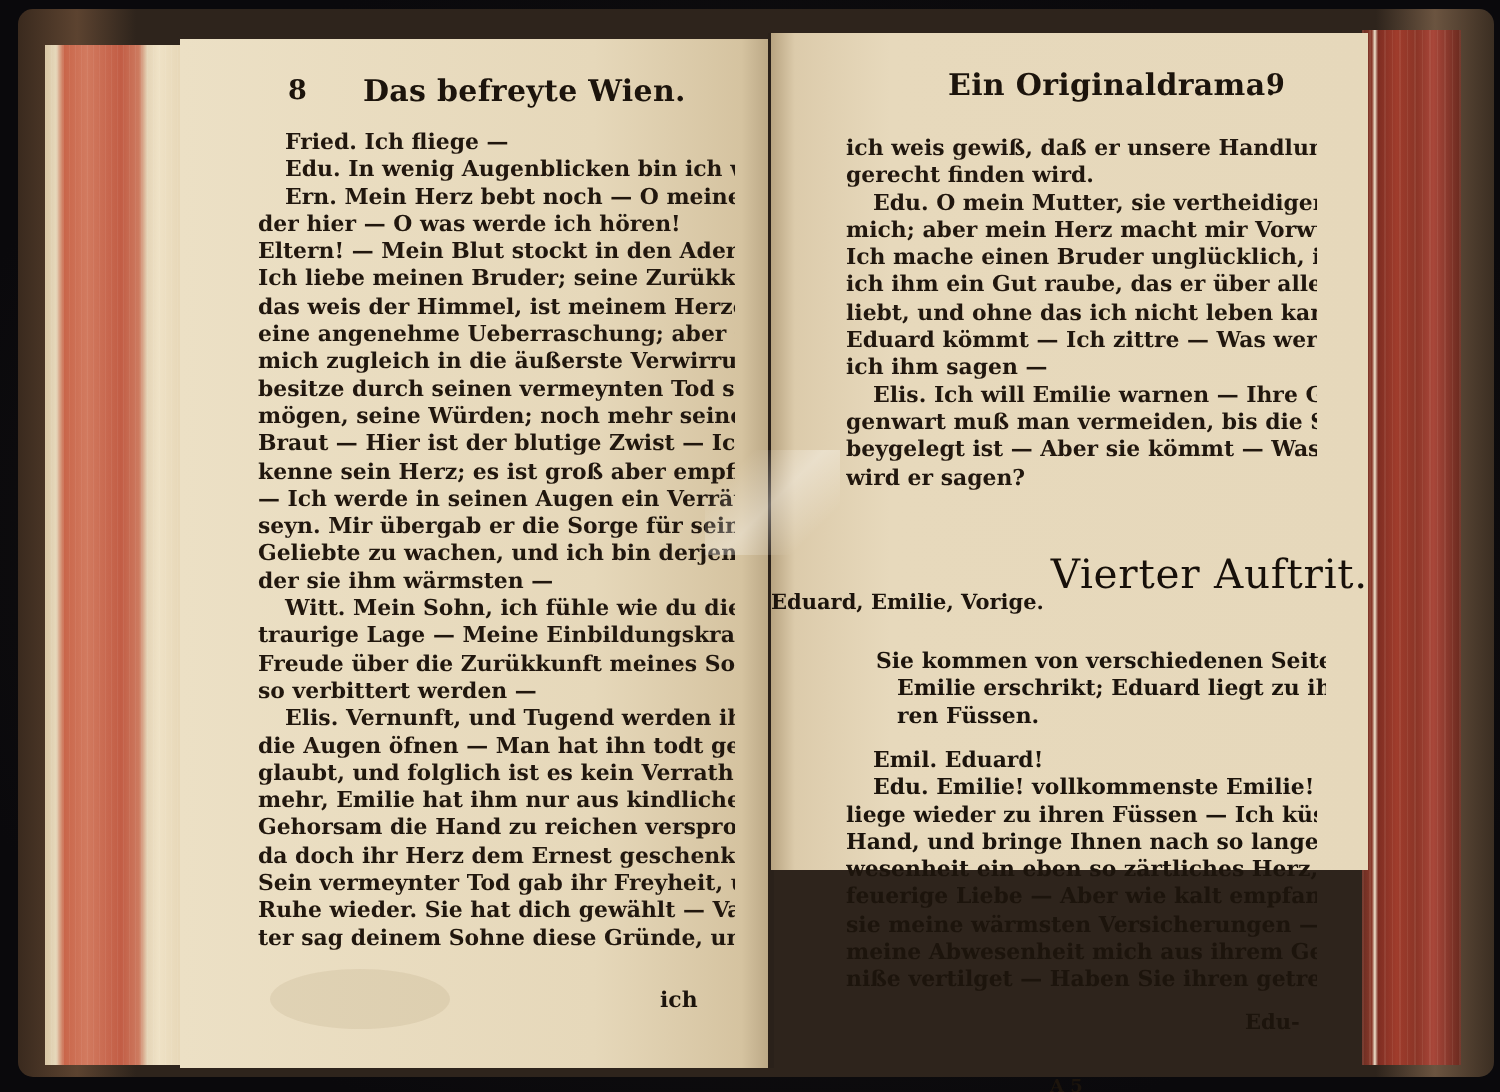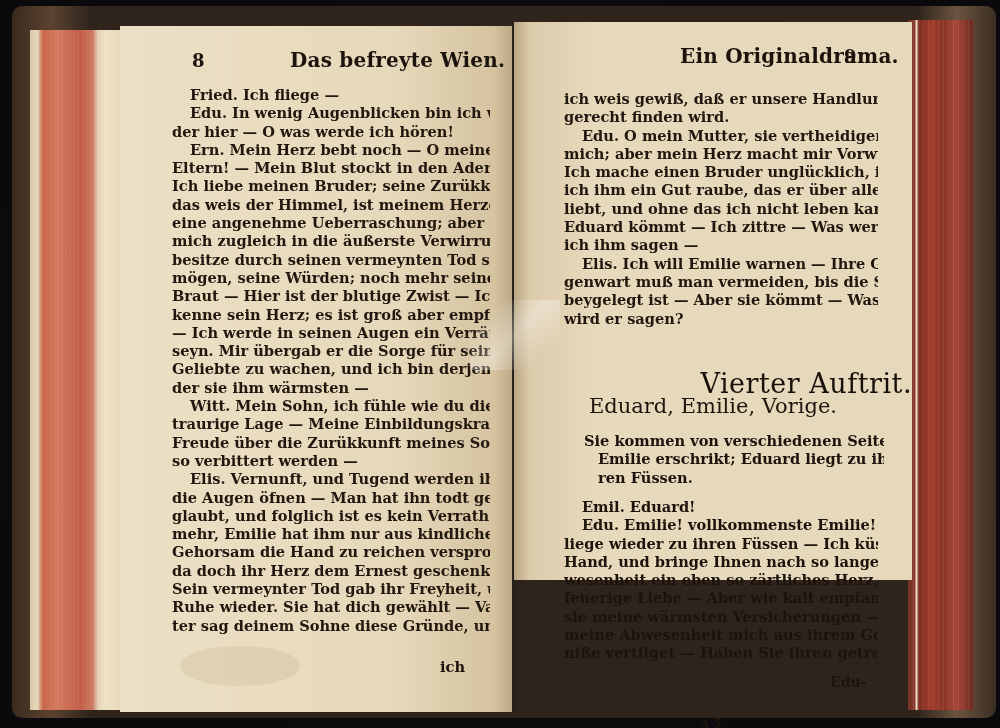--- a/index.html
+++ b/index.html
@@ -27,35 +27,35 @@
   
   .page { position: absolute; top: 26px; height: 686px;
     background: linear-gradient(180deg, #e9dcbf 0%, #e4d5b6 40%, #ddcdac 100%);
     color: #1c140c; }
   .page-left { left: 120px; width: 394px;
     background: linear-gradient(90deg, #ece0c5 0%, #e6d8ba 70%, #d5c3a0 95%, #b9a684 100%); }
   .page-right { left: 514px; width: 398px; top: 22px; height: 558px;
     background: linear-gradient(90deg, #b8a481 0%, #dccbab 4%, #e7d9bc 20%, #e6d8bb 100%); }
   .gutter { position: absolute; left: 512px; top: 22px; width: 4px; height: 690px; background: #2a211a; }
 
-  .running-head { position: absolute; top: 22px; font-size: 20px; font-weight: bold; letter-spacing: 0.2px; white-space: nowrap; margin-left: 48px; }
+  .running-head { position: absolute; top: 22px; font-size: 20px; font-weight: bold; letter-spacing: 0.2px; white-space: nowrap; }
   .page-left .pageno { position: absolute; left: 72px; top: 24px; font-size: 18px; font-weight: bold; }
   .page-left .running-head { left: 122px; }
   .page-right .running-head { left: 118px; }
   .page-right .pageno { position: absolute; left: 330px; top: 24px; font-size: 18px; font-weight: bold; }
 
   .text { position: absolute; font-size: 14.6px; line-height: 18.3px; font-weight: bold; color: #21170e; }
   .page-left .text { left: 52px; top: 60px; width: 318px; }
   .page-right .text { left: 50px; top: 68px; width: 314px; }
   .line { display: block; white-space: nowrap; text-align: justify; text-align-last: justify; overflow: hidden; }
   .line.last { text-align-last: left; }
   .line.indent { padding-left: 18px; }
 
   .scene-title { position: absolute; left: 0; width: 398px; text-align: right; top: 346px; font-size: 27px; font-weight: normal; letter-spacing: 0.5px; color: #17100a; }
-  .scene-cast { position: absolute; left: 0; width: 398px; text-align: center; top: 372px; font-size: 21px; font-weight: normal; color: #1d140c; }
+  .scene-cast { position: absolute; left: 0; width: 398px; top: 372px; font-size: 14px; font-weight: bold; color: #1d140c; }
   .stage { position: absolute; left: 70px; top: 410px; width: 300px; font-size: 14.6px; line-height: 18.3px; font-weight: bold; }
   .stage .line.hang { padding-left: 14px; }
   .text2 { position: absolute; left: 50px; top: 476px; width: 314px; font-size: 14.6px; line-height: 18.3px; font-weight: bold; }
 
   .footer-sig { position: absolute; left: 186px; top: 652px; font-size: 12px; font-weight: bold; margin-top: 43px; }
   .footer-catch { position: absolute; left: 316px; top: 652px; font-size: 14px; font-weight: bold; }
   .catch-left { position: absolute; left: 320px; top: 632px; font-size: 14.6px; font-weight: bold; }
 
   .stain { position: absolute; border-radius: 50%; background: rgba(150,120,80,0.12); }
   .glare { position: absolute; left: 470px; top: 300px; width: 90px; height: 70px;
@@ -68,22 +68,22 @@
   <div class="cover"></div>
   <div class="edge-left"></div>
   <div class="edge-right"></div>
 
   <div class="page page-left">
     <div class="pageno">8</div>
     <div class="running-head">Das befreyte Wien.</div>
     <div class="text" id="left-text">
         <span class="line indent last">Fried. Ich fliege —</span>
         <span class="line indent">Edu. In wenig Augenblicken bin ich wie-</span>
+        <span class="line indent">Ern. Mein Herz bebt noch — O meine</span>
         <span class="line last">der hier — O was werde ich hören!</span>
-        <span class="line indent">Ern. Mein Herz bebt noch — O meine</span>
         <span class="line ">Eltern! — Mein Blut stockt in den Adern —</span>
         <span class="line ">Ich liebe meinen Bruder; seine Zurükkunft,</span>
         <span class="line ">das weis der Himmel, ist meinem Herzen</span>
         <span class="line ">eine angenehme Ueberraschung; aber sie stürzt</span>
         <span class="line ">mich zugleich in die äußerste Verwirrung. Ich</span>
         <span class="line ">besitze durch seinen vermeynten Tod sein Ver-</span>
         <span class="line ">mögen, seine Würden; noch mehr seine</span>
         <span class="line ">Braut — Hier ist der blutige Zwist — Ich</span>
         <span class="line ">kenne sein Herz; es ist groß aber empfindlich</span>
         <span class="line ">— Ich werde in seinen Augen ein Verräther</span>

